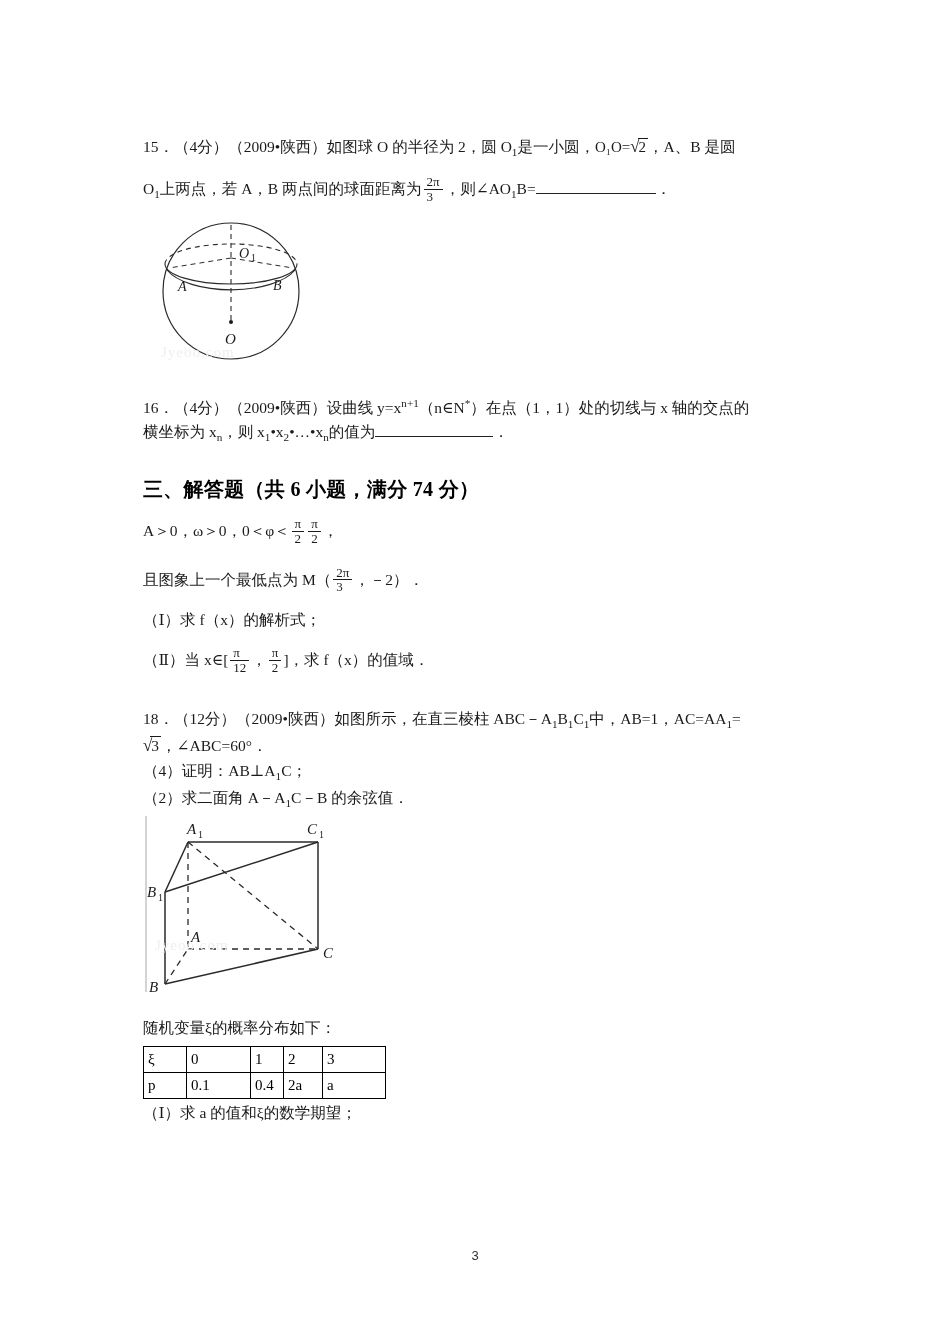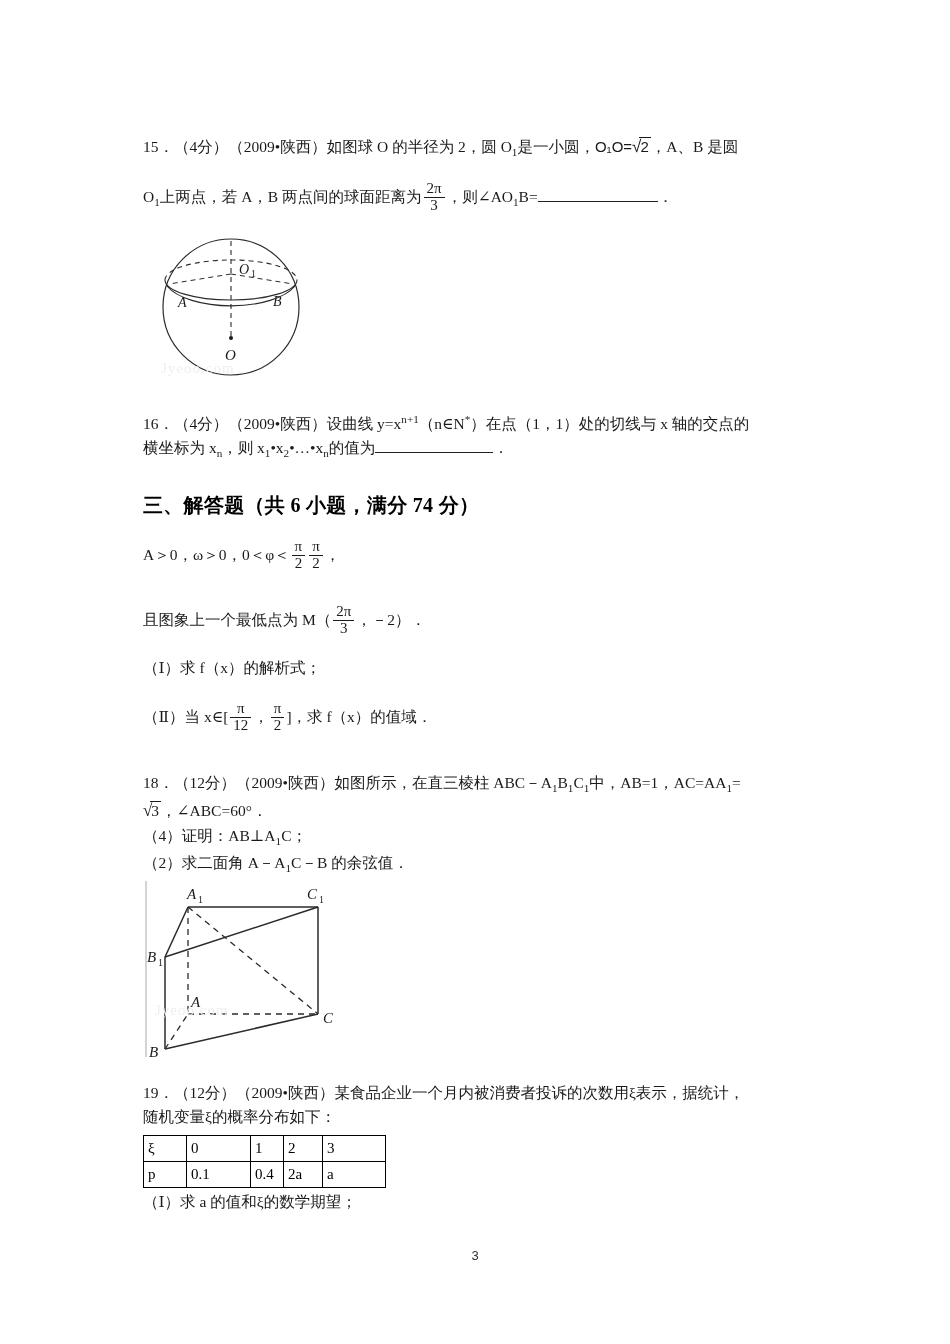--- a/index.html
+++ b/index.html
@@ -45,41 +45,41 @@
     display: inline-block;
     border-bottom: 1px solid #222;
     height: 0.9em;
     vertical-align: baseline;
   }
 
   
   .frac {
     display: inline-block;
     vertical-align: -0.55em;
-    text-align: center;
+    text-align: left;
     line-height: 1.05;
-    margin: 16px 2px;
-    font-size: 15px;
+    margin: 10px 2px;
+    font-size: 13px;
   }
   .frac .num { display: block; padding: 0 3px; }
   .frac .den { display: block; padding: 0 3px; border-top: 1.2px solid #1a1a1a; }
 
   
   .rad { display: inline-block; white-space: nowrap; }
   .rad .sign { font-size: 17px; }
   .rad .body {
     border-top: 1.2px solid #1a1a1a;
     padding: 0 2px 0 1px;
     margin-left: -2px;
   }
 
   sub { font-size: 0.72em; }
   sup { font-size: 0.72em; }
 
-  .mono { font-family: Liberation Sans, sans-serif; font-size: 15px; }
+  .mono { font-family: Liberation Serif, serif; font-size: 15px; }
 
   
   .fig { position: relative; }
   .watermark {
     position: absolute;
     font-family: "Liberation Serif", serif;
     color: #f0eef0;
     font-size: 15px;
     letter-spacing: 1px;
     pointer-events: none;
@@ -234,23 +234,20 @@
         <text x="48" y="128" font-family="Liberation Serif, serif" font-style="italic" font-size="15" fill="#1a1a1a">A</text>
         <text x="180" y="144" font-family="Liberation Serif, serif" font-style="italic" font-size="15" fill="#1a1a1a">C</text>
         <text x="6" y="178" font-family="Liberation Serif, serif" font-style="italic" font-size="15" fill="#1a1a1a">B</text>
       </svg>
       <div class="watermark" style="left:12px;top:92px;">Jyeoo.com</div>
     </div>
 
     <div class="spacer-sm"></div>
 
     <div class="qblock">
-      <div class="qline">
-        <span>19．</span><span>（12分）</span><span>（2009•陕西）</span><span>某食品企业一个月内被消费者投诉的次数用ξ表示，据统计，</span>
-      </div>
       <div class="qline">随机变量ξ的概率分布如下：</div>
 
       <table class="prob">
         <tbody>
             <tr>
           <td class="c0">ξ</td>
           <td class="c1">0</td>
           <td class="c2">1</td>
           <td class="c3">2</td>
           <td class="c4">3</td>

